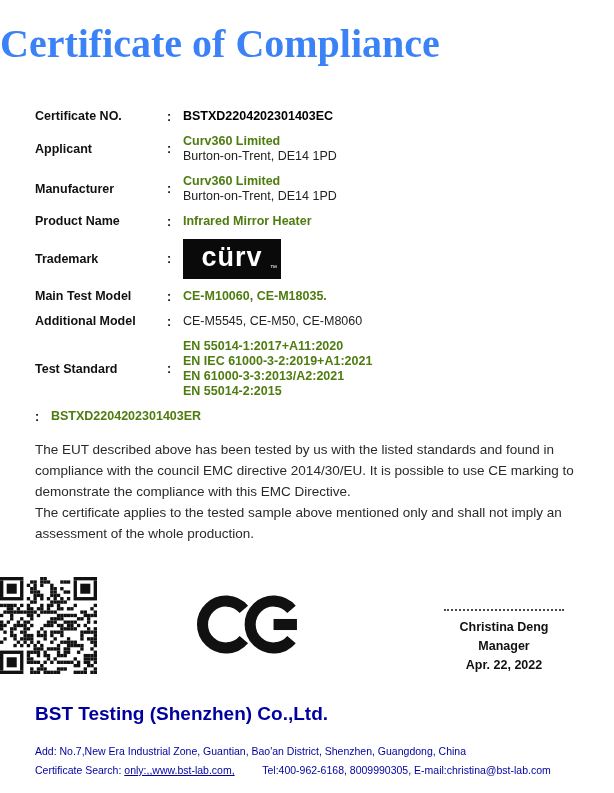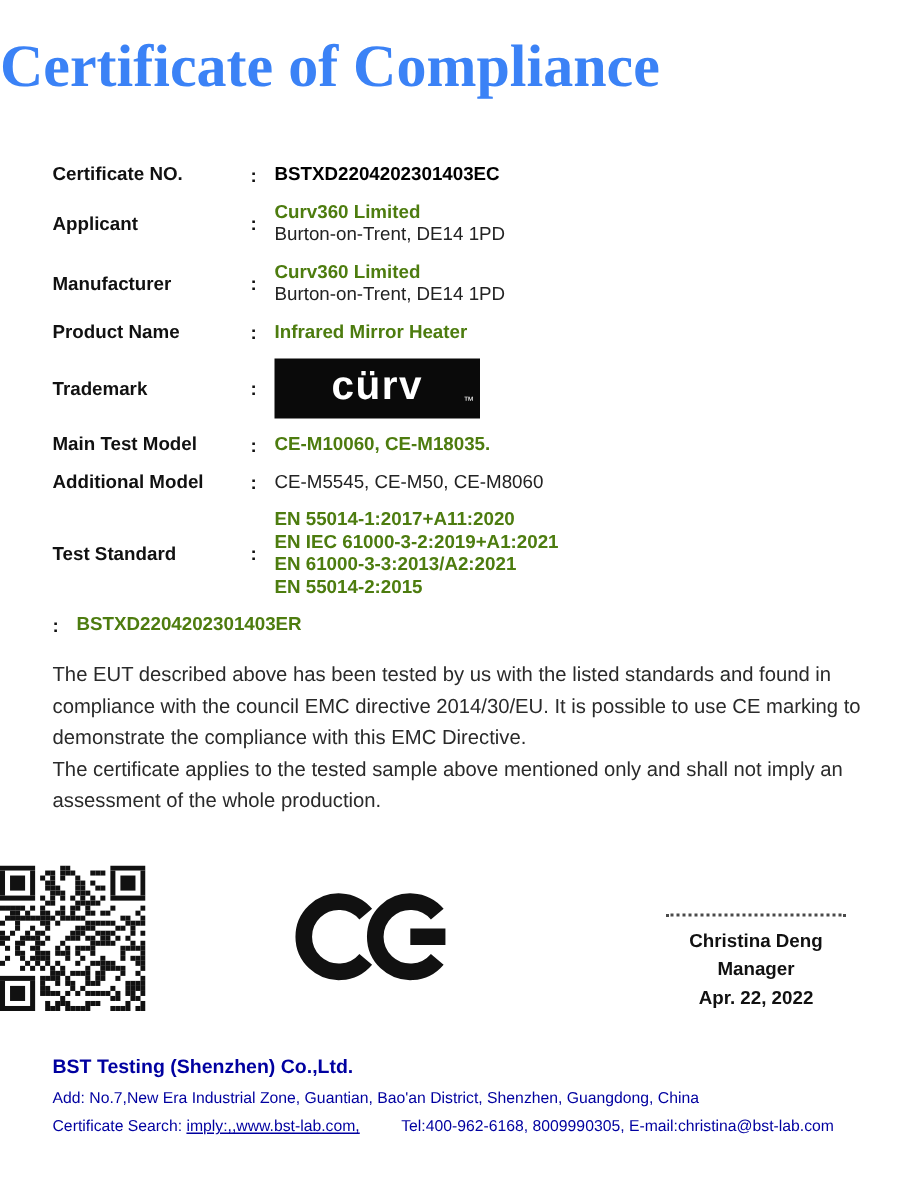--- a/index.html
+++ b/index.html
@@ -28,39 +28,39 @@
     width:132px; flex:0 0 132px;
     font-weight:bold; font-size:12.5px; line-height:15px; color:#111;
   }
   .colon { width:16px; flex:0 0 16px; font-weight:bold; font-size:12.5px; color:#111; }
   .val { font-size:12.5px; line-height:15px; color:#222; }
   .val .vline { line-height:15px; }
   .bold { font-weight:bold; color:#4d7c0f; }
   .navy { color:#000000; }
   .logo {
     display:inline-flex; align-items:center; justify-content:center;
-    width:137px; height:40px; background:#0a0a0a;
+    width:98px; height:40px; background:#0a0a0a;
     color:#ffffff; font-weight:bold; font-size:27px; letter-spacing:1px;
     position:relative; padding-bottom:3px;
   }
   .logo .tm { font-size:7px; letter-spacing:0; position:absolute; right:4px; bottom:4px; font-weight:normal; }
   .body-text { margin:15px 28px 0 35px; font-size:13.5px; line-height:21px; color:#2a2a2a; }
   .body-text p { margin:0; }
   .marks {
     margin-top:33px;
     display:flex; align-items:flex-start;
     padding-right:40px;
   }
   .qr { width:97px; height:97px; flex:0 0 97px; }
   .ce-wrap { margin-left:98px; margin-top:16px; flex:0 0 auto; }
   .sig { margin-left:auto; margin-top:32px; width:140px; text-align:center; }
   .sig-line { width:120px; margin:0 auto 7px auto; border-bottom:2px dotted #4a4a4a; height:2px; }
   .sig div.sig-text { font-weight:bold; font-size:12.5px; line-height:19px; color:#111; }
   .footer { margin:28px 18px 0 35px; }
-  .footer .company { font-weight:bold; font-size:13px; color:#0000a0; margin-bottom:8px; }
+  .footer .company { font-weight:bold; font-size:19px; color:#0000a0; margin-bottom:20px; }
   .footer .small { font-size:10.5px; color:#0000a0; margin-bottom:7px; }
   .footer .url { text-decoration:underline; }
   .footer .gap { display:inline-block; width:22px; }
 </style>
 </head>
 <body>
 
 <div class="page">
 
   <div class="title">Certificate of Compliance</div>
@@ -487,19 +487,19 @@
       <div class="sig-text">Apr. 22, 2022</div>
     </div>
 
   </div>
 
   <div class="footer">
     <div class="company">BST Testing (Shenzhen) Co.,Ltd.</div>
     <div class="small">Add: No.7,New Era Industrial Zone, Guantian, Bao'an District, Shenzhen, Guangdong, China</div>
     <div class="small">
       <span>Certificate Search:</span>
-      <span class="url">imply:,,www.bst-lab.com,</span>
+      <span class="url">only:,,www.bst-lab.com,</span>
       <span class="gap"></span>
       <span>Tel:400-962-6168, 8009990305, E-mail:christina@bst-lab.com</span>
     </div>
   </div>
 
 </div>
 
 </body></html>

